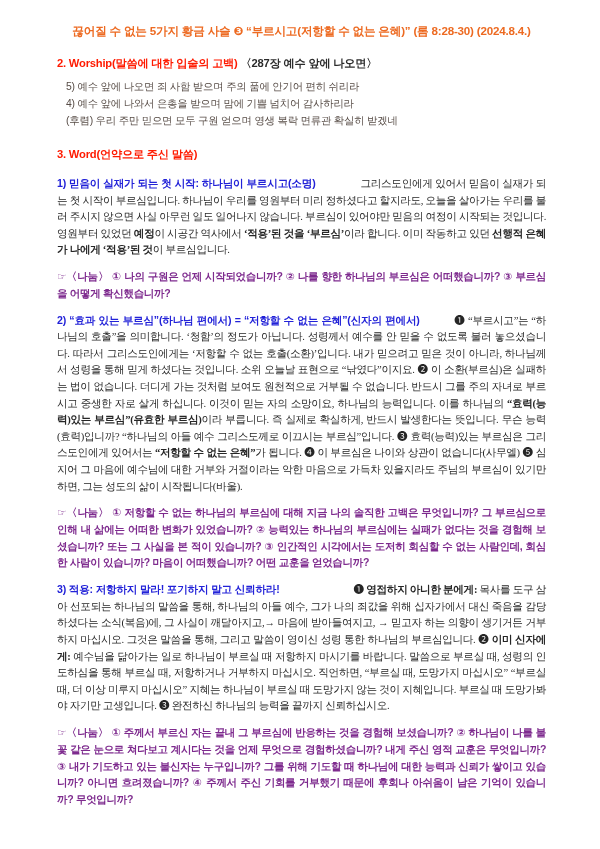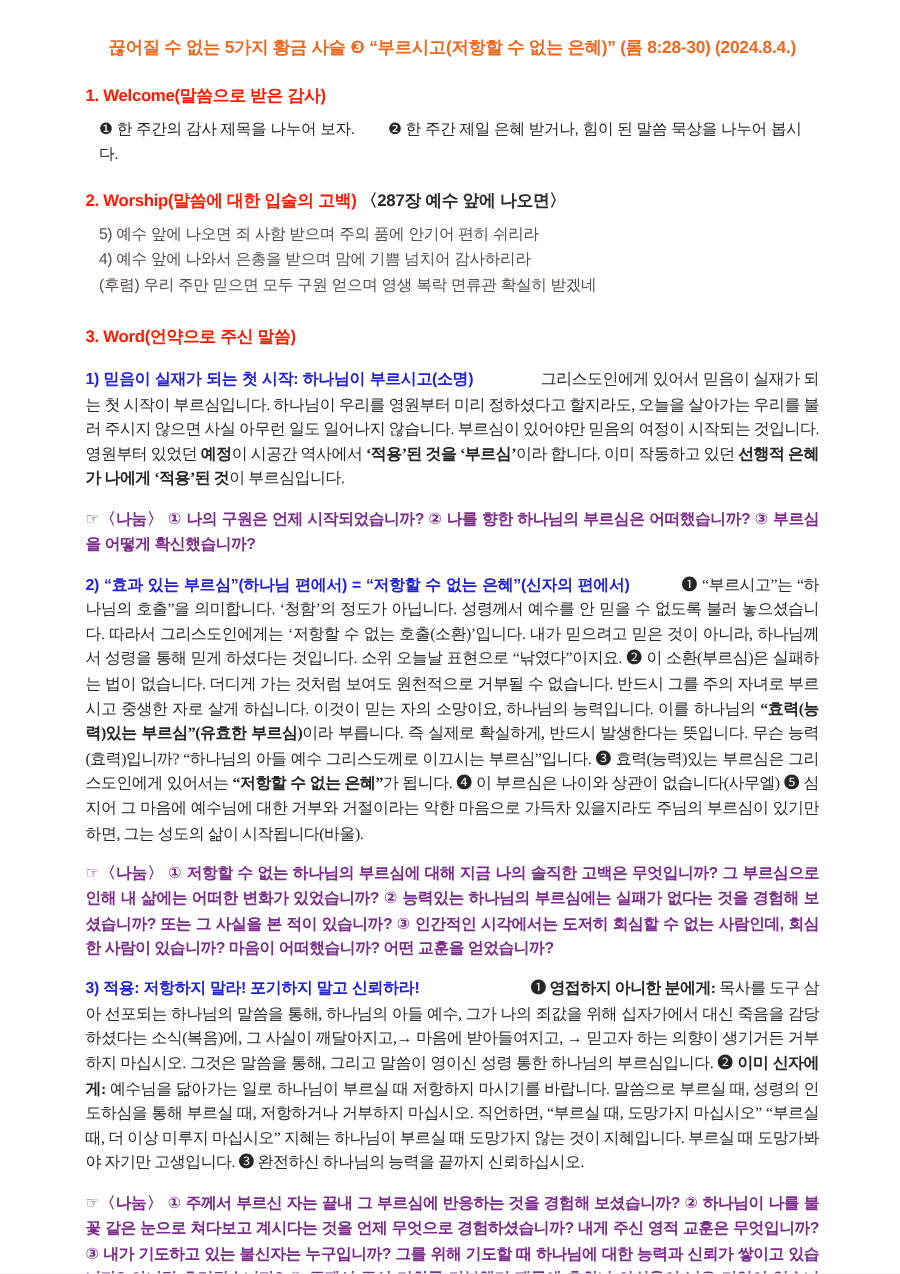--- a/index.html
+++ b/index.html
@@ -46,26 +46,20 @@
   }
   .b{font-weight:bold;}
 </style>
 </head>
 <body>
 
 <div class="page">
 
   <div class="doc-title">끊어질 수 없는 5가지 황금 사슬 ❸ “부르시고(저항할 수 없는 은혜)” (롬 8:28-30) (2024.8.4.)</div>
 
-  <div class="sec">
-    <div class="h1">1. Welcome(말씀으로 받은 감사)</div>
-    <div class="line indent welcome-line">
-      <span>❶ 한 주간의 감사 제목을 나누어 보자.</span><span class="gap2"></span><span>❷ 한 주간 제일 은혜 받거나, 힘이 된 말씀 묵상을 나누어 봅시다.</span>
-    </div>
-  </div>
 
   <div class="sec hymn">
     <div class="h1">
       <span>2. Worship(말씀에 대한 입술의 고백)</span>
       <span class="hymn-title">〈287장 예수 앞에 나오면〉</span>
     </div>
     <div class="line indent">5) 예수 앞에 나오면 죄 사함 받으며 주의 품에 안기어 편히 쉬리라</div>
     <div class="line indent">4) 예수 앞에 나와서 은총을 받으며 맘에 기쁨 넘치어 감사하리라</div>
     <div class="line indent">(후렴) 우리 주만 믿으면 모두 구원 얻으며 영생 복락 면류관 확실히 받겠네</div>
   </div>

